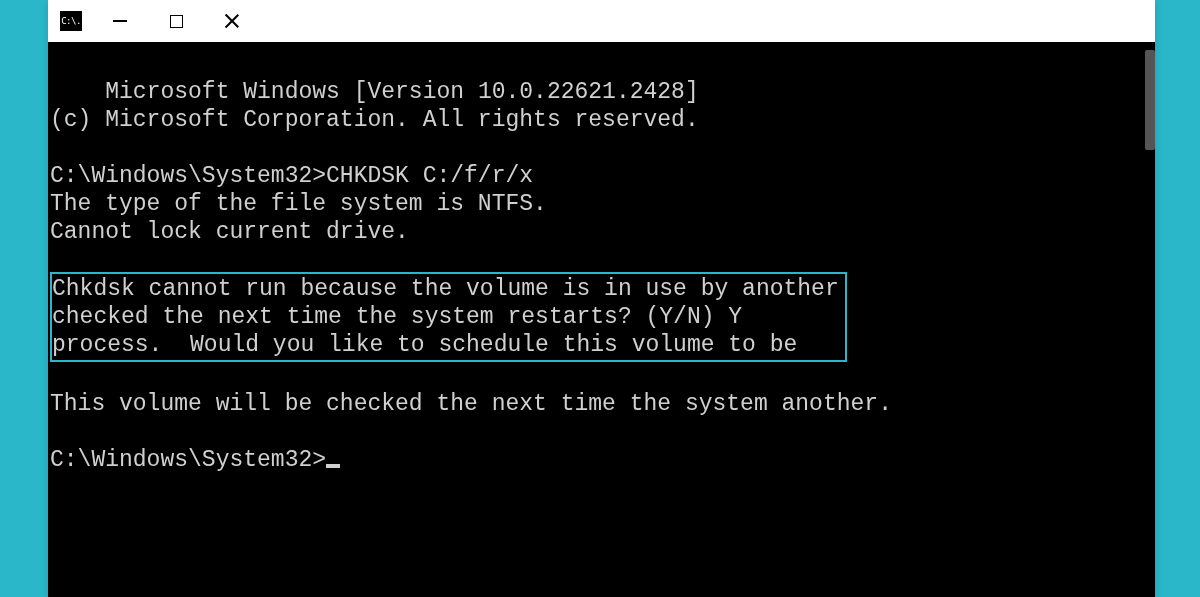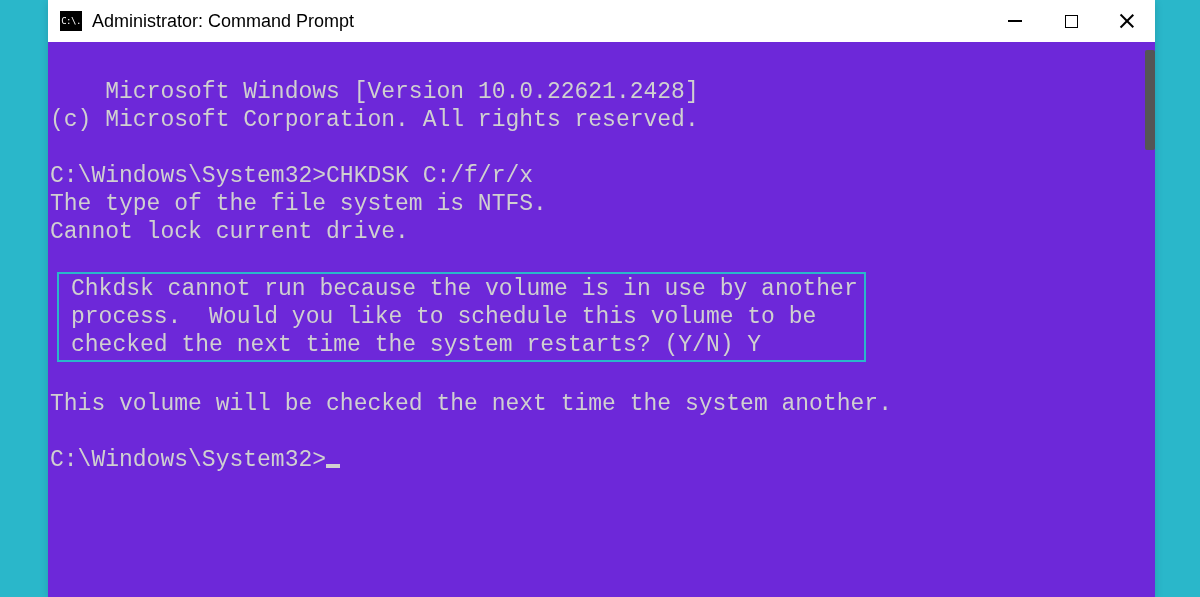--- a/index.html
+++ b/index.html
@@ -90,21 +90,21 @@
       left: 7px;
       top: -1px;
       width: 1.5px;
       height: 18px;
       background: #000;
     }
     .close-icon::before { transform: rotate(45deg); }
     .close-icon::after { transform: rotate(-45deg); }
     .terminal {
       flex: 1;
-      background: #6d28d9;
+      background: #000000;
       color: #d0d0d0;
       font-family: "Consolas", "Courier New", monospace;
       font-size: 23px;
       line-height: 1.22;
       padding: 8px 0 0 2px;
       white-space: pre-wrap;
       position: relative;
       overflow: hidden;
     }
     .scrollbar {
@@ -112,22 +112,22 @@
       right: 0;
       top: 8px;
       width: 10px;
       height: 100px;
       background: #555;
       border-radius: 2px;
     }
     .highlight-box {
       border: 2px solid #2ab7ca;
       display: inline-block;
-      padding: 1px 6px 0px 12px;
-      margin-left: 7px;
+      padding: 1px 6px 0px 0px;
+      margin-left: 0;
       margin-top: -2px;
     }
     .highlight-inner {
       display: block;
       white-space: pre;
     }
     .cursor {
       display: inline-block;
       width: 14px;
       height: 4px;
@@ -142,40 +142,39 @@
     }
   </style>
 </head>
 <body>
 
 <div class="window">
   <div class="titlebar">
     <div class="titlebar-icon">
       <span class="titlebar-icon-text">C:\.</span>
     </div>
-    <div class="titlebar-title">Administrator: Command Prompt</div>
     <div class="window-controls">
       <div class="window-control">
         <div class="minimize-icon"></div>
       </div>
       <div class="window-control">
         <div class="maximize-icon"></div>
       </div>
       <div class="window-control close">
         <div class="close-icon"></div>
       </div>
     </div>
   </div>
   <div class="terminal">
     <div class="scrollbar"></div><span>Microsoft Windows [Version 10.0.22621.2428]</span>
 <span>(c) Microsoft Corporation. All rights reserved.</span>
 <span></span>
 <span>C:\Windows\System32&gt;CHKDSK C:/f/r/x</span>
 <span>The type of the file system is NTFS.</span>
 <span>Cannot lock current drive.</span>
 <span></span>
-<span class="highlight-box"><span class="highlight-inner">Chkdsk cannot run because the volume is in use by another</span><span class="highlight-inner">process.  Would you like to schedule this volume to be</span><span class="highlight-inner">checked the next time the system restarts? (Y/N) Y</span></span>
+<span class="highlight-box"><span class="highlight-inner">Chkdsk cannot run because the volume is in use by another</span><span class="highlight-inner">checked the next time the system restarts? (Y/N) Y</span><span class="highlight-inner">process.  Would you like to schedule this volume to be</span></span>
 <span></span>
 <span>This volume will be checked the next time the system another.</span>
 <span></span>
 <span class="prompt-line">C:\Windows\System32&gt;</span><span class="cursor"></span>
   </div>
 </div>
 
 </body></html>

